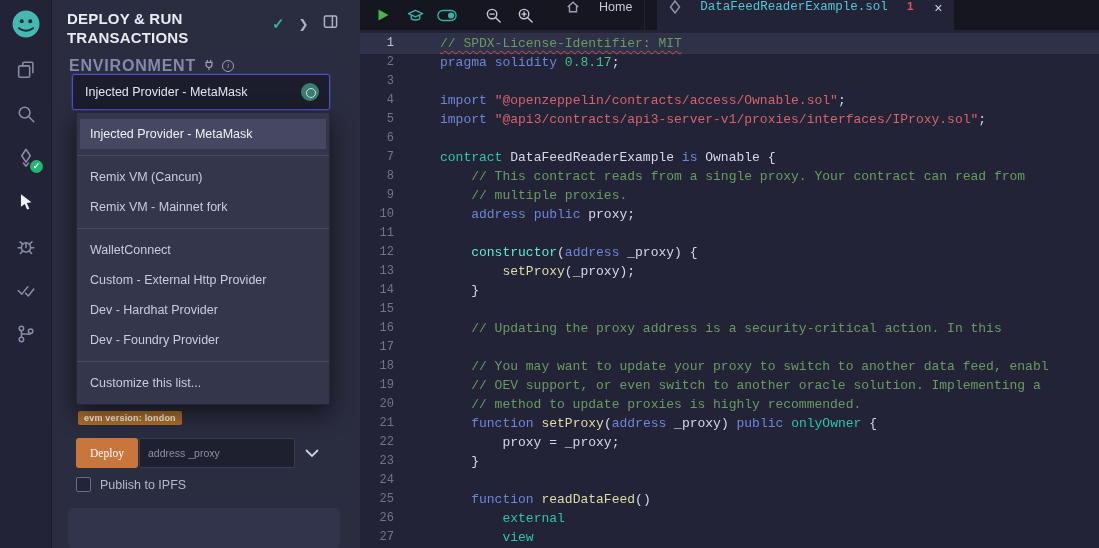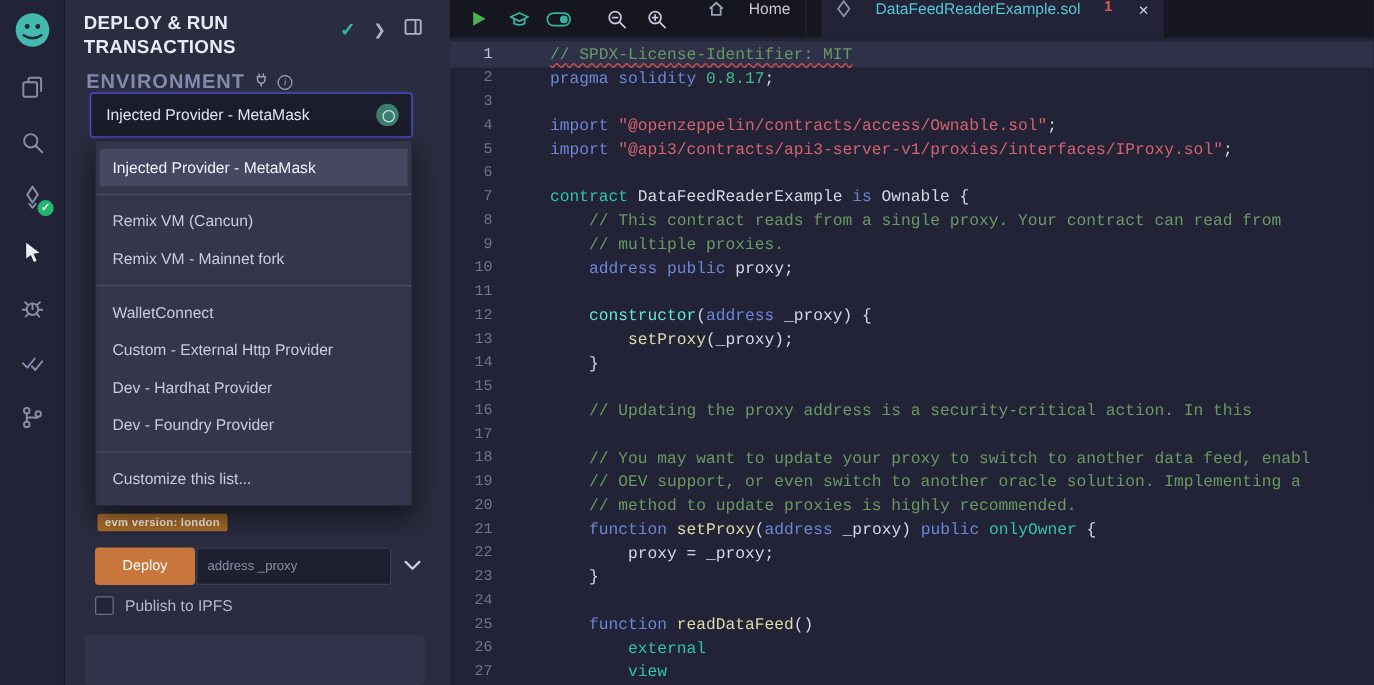--- a/index.html
+++ b/index.html
@@ -34,21 +34,21 @@
   .provider-circ::after { content:""; position:absolute; left:5px; top:5px; width:8px; height:8px; border-radius:50%; border:1.5px solid #bfe7dc; }
 
   .dropdown { position:absolute; left:24px; top:112px; width:254px; background:#34364c; border:1px solid #262737; border-radius:2px; box-shadow:0 8px 22px rgba(0,0,0,.55); padding:6px 0; z-index:20; }
   .dd-item { height:30px; line-height:30px; padding:0 13px; font-size:12.5px; color:#c9ccdd; white-space:nowrap; overflow:hidden; cursor:pointer; }
   .dd-item.selected { background:#454860; color:#f0f1f8; margin:0 3px; padding:0 10px; }
   .dd-divider { height:1px; background:#484b64; margin:6px 0; }
 
   .evm-badge { position:absolute; left:26px; top:411px; background:#a96e2c; color:#fdf3e6; font-size:9px; font-weight:bold; padding:2px 6px; border-radius:2px; letter-spacing:.2px;text-align:center; }
 
   .deploy-row { position:absolute; left:24px; top:438px; display:flex; align-items:center; }
-  .btn-deploy { width:80px; height:30px; background:#c9763d; border:none; border-radius:3px; color:#fff; font-size:11.5px; font-family:Liberation Sans, sans-serif; cursor:pointer; }
+  .btn-deploy { width:62px; height:30px; background:#c9763d; border:none; border-radius:3px; color:#fff; font-size:11.5px; font-family:Liberation Serif, serif; cursor:pointer; }
   .deploy-input { width:156px; height:30px; margin-left:1px; background:#1e2030; border:1px solid #3a3d54; border-radius:2px; color:#dfe1ee; font-size:10.5px; padding:0 8px; font-family:"Liberation Sans",sans-serif; }
   .deploy-input::placeholder { color:#8b8ea6; }
   .deploy-chev { margin-left:10px; }
   .deploy-chev svg { stroke:#cfd2e2; fill:none; stroke-width:1.8; stroke-linecap:round; }
 
   .publish-row { position:absolute; left:24px; top:477px; display:flex; align-items:center; gap:9px; }
   .chk { width:15px; height:15px; border:1px solid #696d88; border-radius:2px; background:#23243a; cursor:pointer; }
   .publish-label { color:#b5b8cc; font-size:12.5px; }
 
   .ataddr-card { position:absolute; left:16px; top:508px; width:272px; height:40px; background:#32344b; border-radius:4px; }
@@ -60,21 +60,21 @@
   
   .editor-area { position:absolute; left:360px; top:0; width:739px; height:548px; background:#222336; }
   .tabbar { position:absolute; left:0; top:0; width:739px; height:30px; background:#15161f; display:flex; align-items:stretch; }
   .tb-controls { display:flex; align-items:center; gap:6px; padding-left:10px; }
   .tb-btn { width:26px; height:26px; display:flex; align-items:center; justify-content:center; cursor:pointer; }
   .tb-btn svg { stroke-linecap:round; stroke-linejoin:round; }
   .tab { display:flex; gap:19px; padding:0 12px; font-size:12.5px; color:#c6c9da; cursor:pointer; border-right:1px solid #202131; }
   .tab-home { margin-left:16px; }
   .tab-home svg { stroke:#9aa0b8; fill:none; stroke-width:1.6; }
   .tab-active { background:#222336; border-right:none; margin-left:12px; min-width:236px; }
-  .tab-file-label { color:#55c6d6; }
+  .tab-file-label { color:#55c6d6;font-family:Liberation Mono, monospace; }
   .tab-mod-badge { color:#e0584f; font-size:11.5px; font-weight:bold; }
   .tab-close { color:#d3d6e4; font-size:14px; margin-left:2px; }
   .sol-diamond svg { stroke:#8a90a8; fill:none; stroke-width:1.5; }
 
   .codewrap { position:absolute; left:0; top:30px; width:739px; height:518px; overflow:hidden; padding-top:4px; font-family:"Liberation Mono", monospace; }
   .cl { display:flex; height:19px; line-height:19px; white-space:pre; }
   .cl.active { background:rgba(134,144,190,.13); outline:1px solid rgba(190,198,235,.10); }
   .cl .num { width:56px; flex:none; text-align:right; padding-right:22px; color:#70758f; font-size:12px; }
   .cl.active .num { color:#c3c7dd; }
   .cl .src { font-size:13px; padding-left:24px; }

